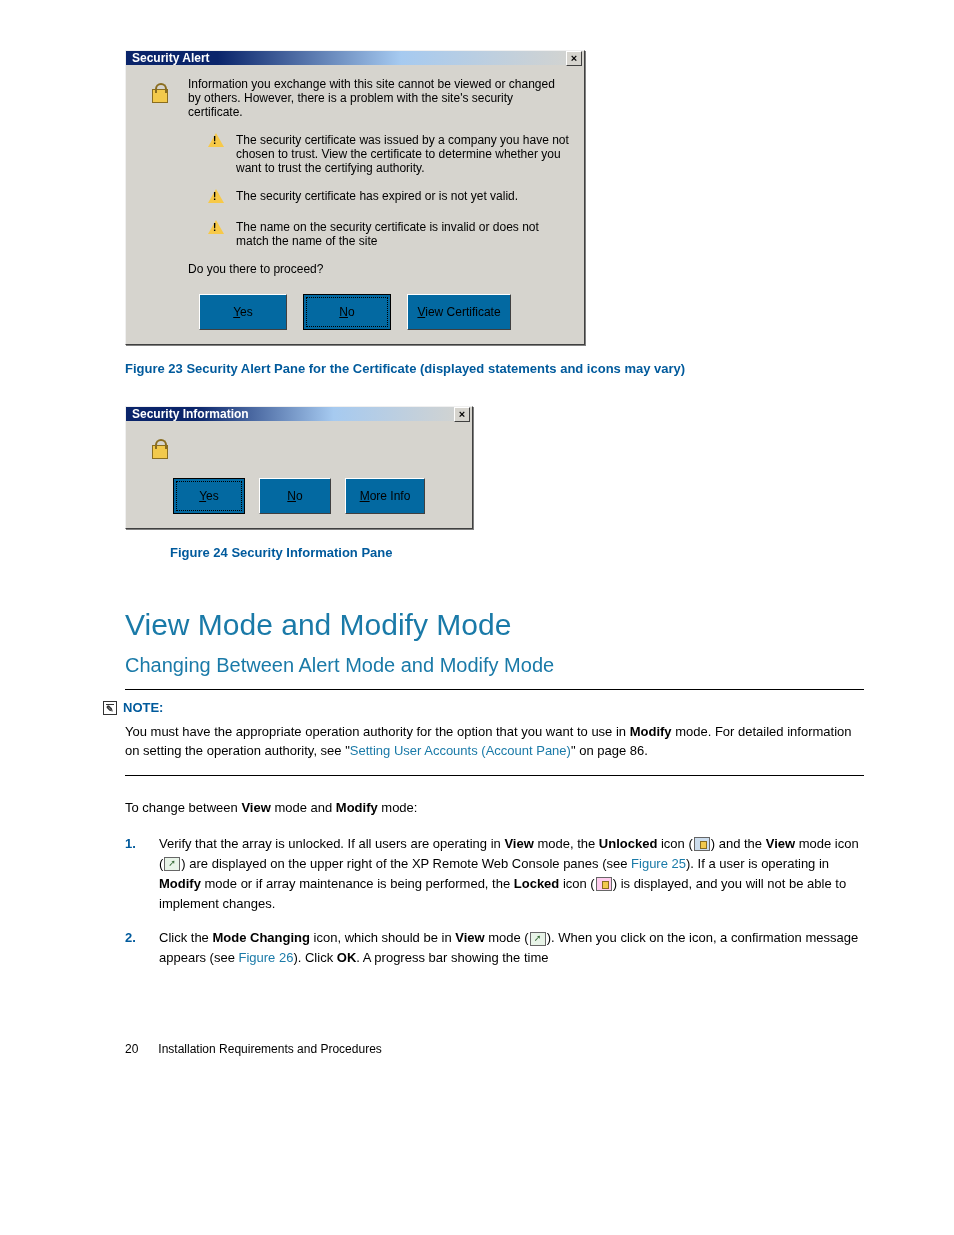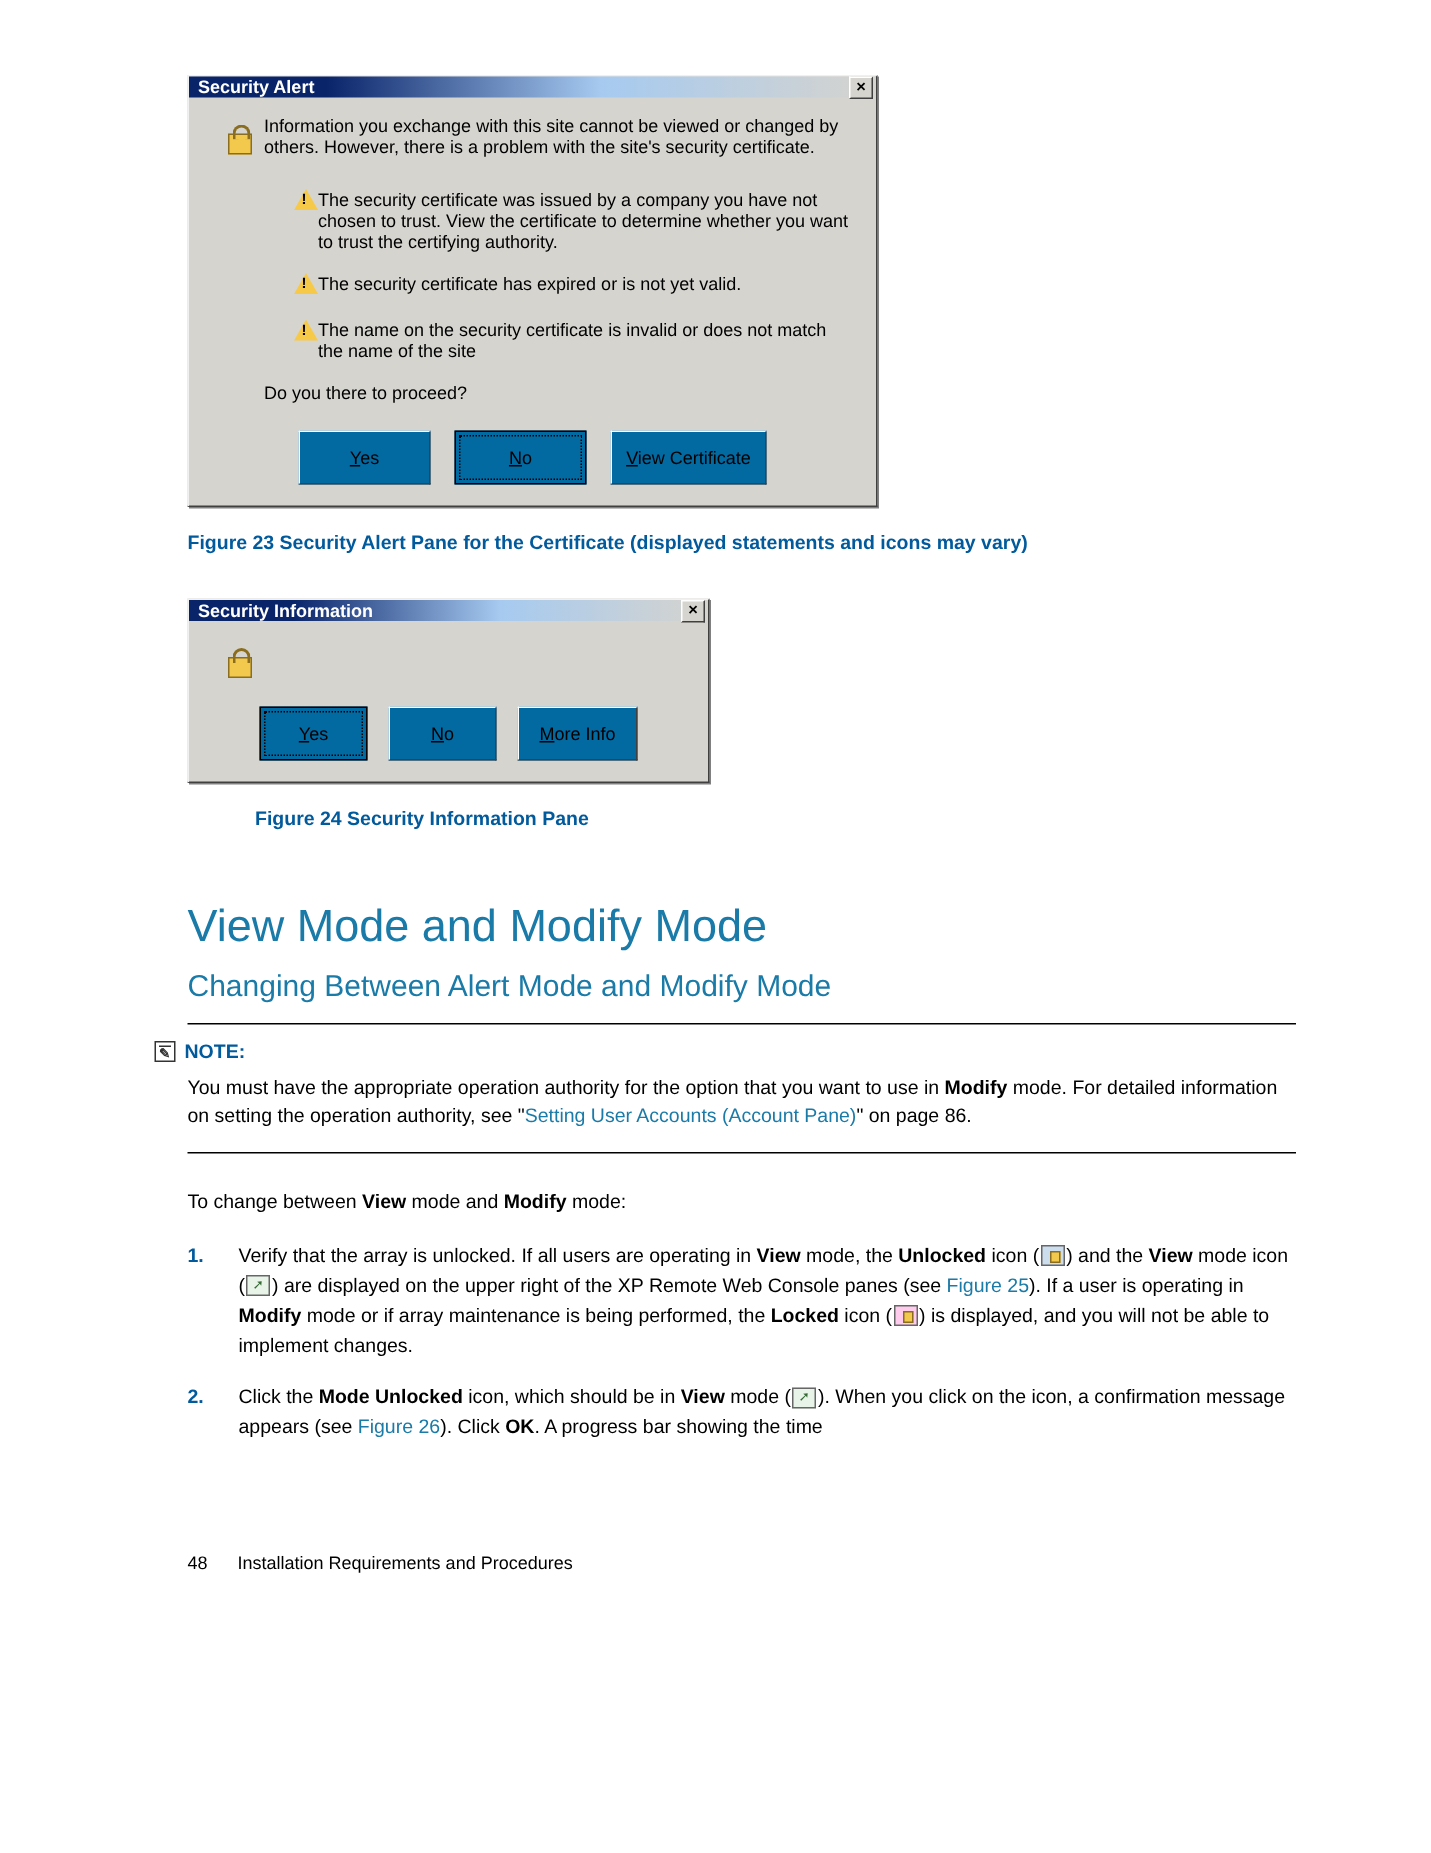--- a/index.html
+++ b/index.html
@@ -45,21 +45,21 @@
     color:#000;
     line-height:12px;
     font-family: Arial, sans-serif;
   }
   .dlg-body {
     padding: 12px 14px 14px 14px;
     font-family: Tahoma, Arial, sans-serif;
     font-size: 12px;
     color:#000;
   }
-  .row { display:flex; margin-bottom:14px;}
+  .row { display:flex; gap:12px; margin-bottom:14px;}
   .mainicon {
     width:36px; flex:none;
     text-align:center;
     font-size:28px;
     line-height:1;
     padding-top:2px;
   }
   .subicon {
     width:36px; flex:none;
     text-align:right;
@@ -314,23 +314,23 @@
 
     <div class="bodytext">
       <span>To change between </span><b>View</b><span> mode and </span><b>Modify</b><span> mode:</span>
     </div>
 
     <ol class="steps">
       <li>
         <span>Verify that the array is unlocked. If all users are operating in </span><b>View</b><span> mode, the </span><b>Unlocked</b><span> icon (</span><span class="inline-icon unlocked"></span><span>) and the </span><b>View</b><span> mode icon (</span><span class="inline-icon view"></span><span>) are displayed on the upper right of the XP Remote Web Console panes (see </span><span class="link">Figure 25</span><span>). If a user is operating in </span><b>Modify</b><span> mode or if array maintenance is being performed, the </span><b>Locked</b><span> icon (</span><span class="inline-icon locked"></span><span>) is displayed, and you will not be able to implement changes.</span>
       </li>
       <li>
-        <span>Click the </span><b>Mode Unlocked</b><span> icon, which should be in </span><b>View</b><span> mode (</span><span class="inline-icon view"></span><span>). When you click on the icon, a confirmation message appears (see </span><span class="link">Figure 26</span><span>). Click </span><b>OK</b><span>. A progress bar showing the time</span>
+        <span>Click the </span><b>Mode Changing</b><span> icon, which should be in </span><b>View</b><span> mode (</span><span class="inline-icon view"></span><span>). When you click on the icon, a confirmation message appears (see </span><span class="link">Figure 26</span><span>). Click </span><b>OK</b><span>. A progress bar showing the time</span>
       </li>
     </ol>
   </div>
 
   <div class="footer">
-    <span class="pn">48</span>
+    <span class="pn">20</span>
     <span>Installation Requirements and Procedures</span>
   </div>
 
 </div>
 
 </body></html>

